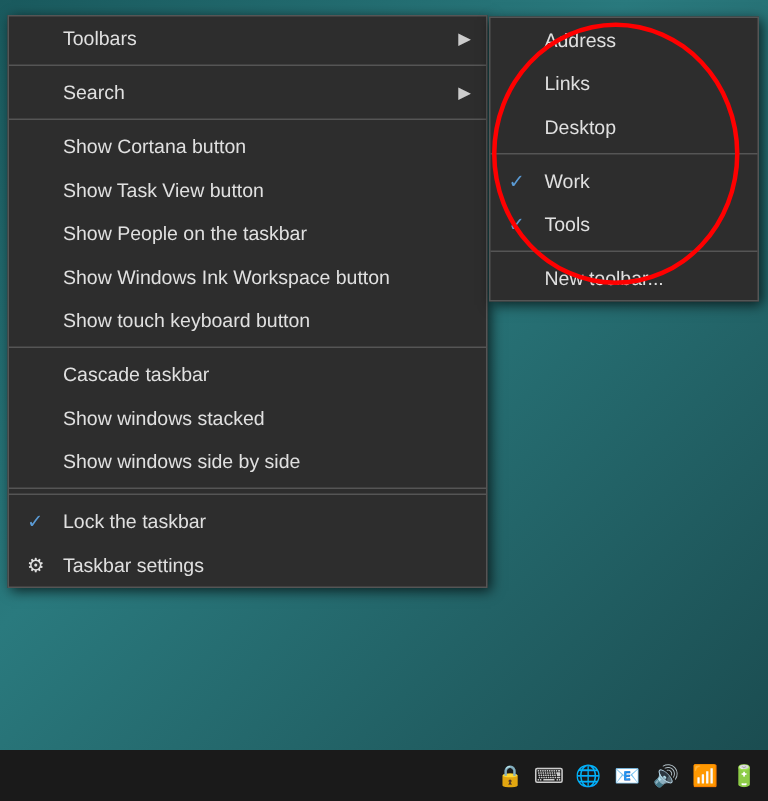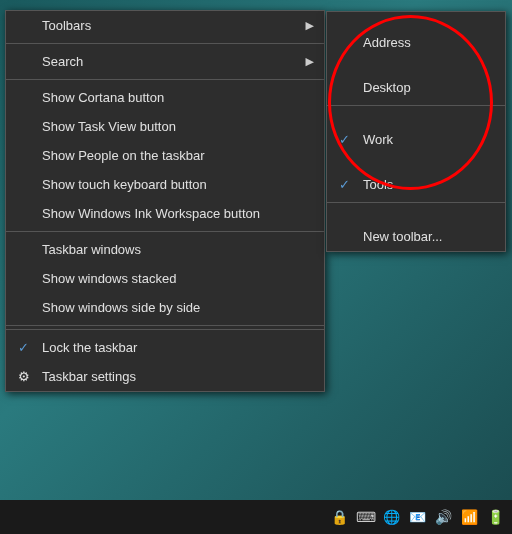--- a/index.html
+++ b/index.html
@@ -104,21 +104,21 @@
       left: 320px;
       width: 180px;
       background: #2d2d2d;
       border: 1px solid #555;
       box-shadow: 2px 2px 8px rgba(0,0,0,0.7);
       color: #e0e0e0;
       z-index: 11;
     }
 
     .submenu-item {
-      padding: 23px 16px 7px 36px;
+      padding: 7px 16px 7px 36px;
       cursor: pointer;
       position: relative;
       white-space: nowrap;
     }
 
     .submenu-item .checkmark {
       position: absolute;
       left: 12px;
       color: #5b9bd5;
       font-size: 13px;
@@ -170,31 +170,31 @@
 
   <div class="menu-item">
     <span>Show Task View button</span>
   </div>
 
   <div class="menu-item">
     <span>Show People on the taskbar</span>
   </div>
 
   <div class="menu-item">
+    <span>Show Windows Ink Workspace button</span>
+  </div>
+
+  <div class="menu-item">
     <span>Show touch keyboard button</span>
   </div>
 
-  <div class="menu-item">
-    <span>Show Windows Ink Workspace button</span>
-  </div>
-
-  <hr class="menu-divider">
-
-  <div class="menu-item">
-    <span>Taskbar windows</span>
+  <hr class="menu-divider">
+
+  <div class="menu-item">
+    <span>Cascade taskbar</span>
   </div>
 
   <div class="menu-item">
     <span>Show windows stacked</span>
   </div>
 
   <div class="menu-item">
     <span>Show windows side by side</span>
   </div>
 
@@ -210,20 +210,23 @@
   </div>
 
   <div class="menu-item">
     <span class="gear-label">⚙</span>
     <span>Taskbar settings</span>
   </div>
 
   <div class="submenu">
     <div class="submenu-item">
       <span>Address</span>
+    </div>
+    <div class="submenu-item">
+      <span>Links</span>
     </div>
     <div class="submenu-item">
       <span>Desktop</span>
     </div>
     <hr class="submenu-divider">
     <div class="submenu-item">
       <span class="checkmark">✓</span>
       <span>Work</span>
     </div>
     <div class="submenu-item">

